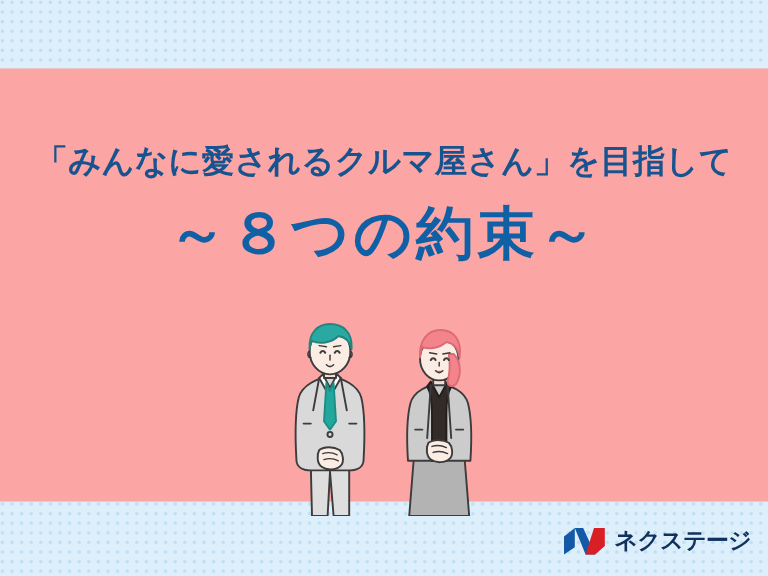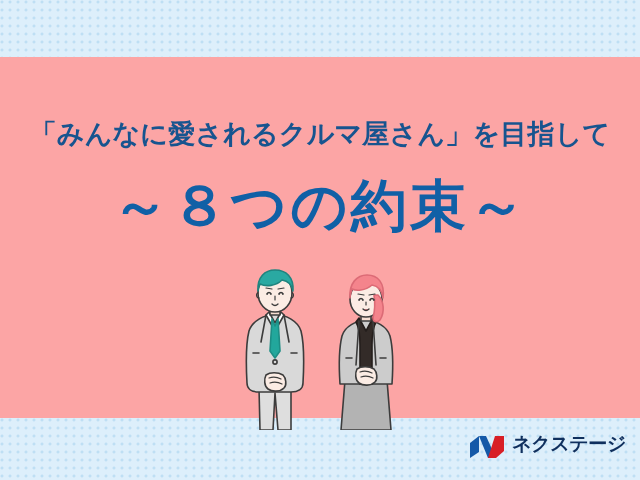--- a/index.html
+++ b/index.html
@@ -47,22 +47,22 @@
   }
   #headline-line-1 {
     font-size: 27px;
     font-weight: bold;
     color: #17548f;
     letter-spacing: 0.2px;
     line-height: 1.25;
     white-space: nowrap;
   }
   #headline-line-2 {
-    margin-top: 22px;
-    font-size: 56px;
+    margin-top: 16px;
+    font-size: 48px;
     font-weight: bold;
     color: #1060a6;
     letter-spacing: 3px;
     line-height: 1.15;
     white-space: nowrap;
   }
   
   #illustration {
     position: absolute;
     left: 228px;
@@ -71,20 +71,21 @@
     height: 165px;
     z-index: 3;
   }
   
   #logo {
     position: absolute;
     right: 14px;
     top: 434px;
     height: 34px;
     display: flex;
+    align-items: center;
     gap: 7px;
     z-index: 6;
   }
   #logo-mark {
     width: 36px;
     height: 26px;
     display: block;
   }
   #logo-text {
     font-size: 19px;

